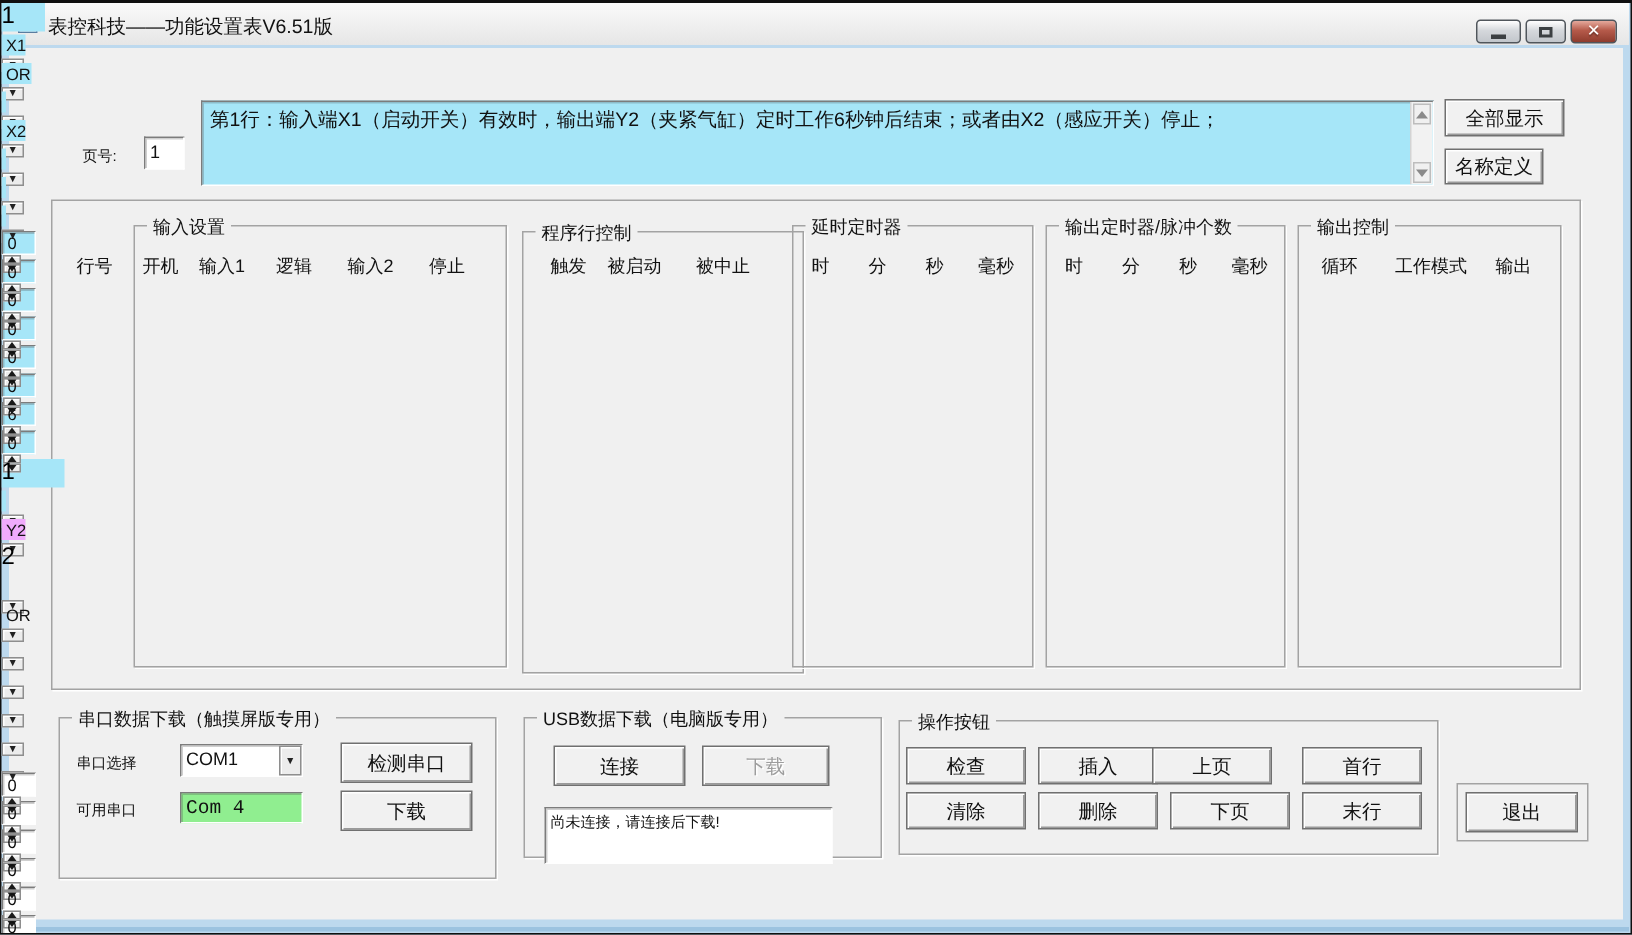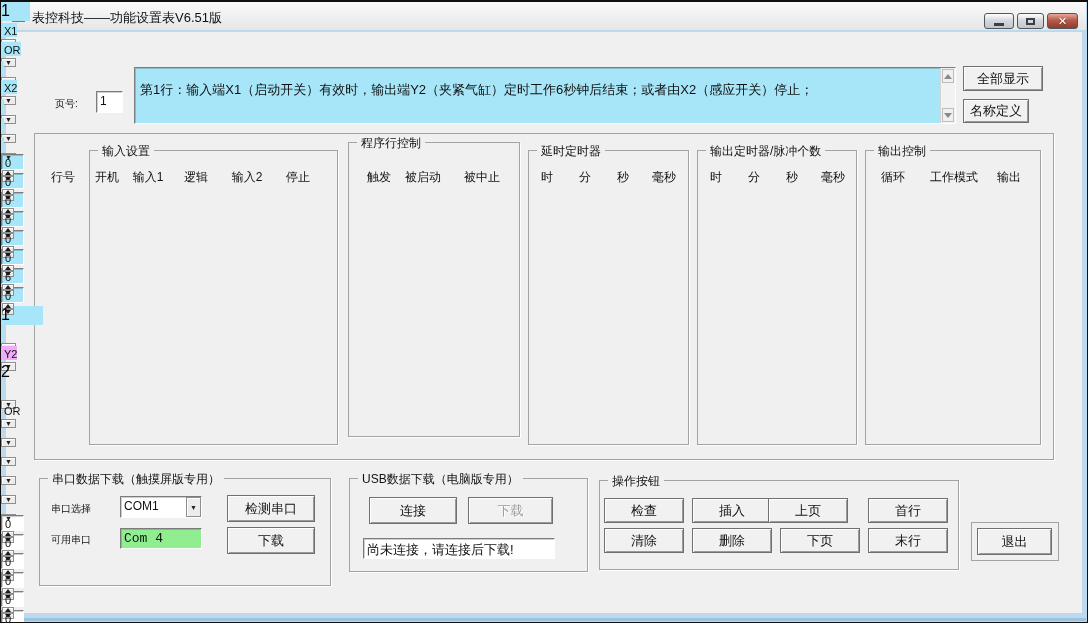--- a/index.html
+++ b/index.html
@@ -84,21 +84,21 @@
       </div>
   </div>
 
   <div class="client"></div>
   <div class="bottom-edge"></div>
 
 
   <div class="lbl" style="left:54px; top:95px;">页号:</div>
   <div class="field" style="left:95px; top:89px; width:27px; height:22px; font-size:12px;">1</div>
 
-  <div class="field" id="description-box" style="left: 133px; top: 65px; width: 822px; height: 57px; padding: 13px 20px 3px 5px; font-size: 13px; white-space: normal; line-height: 17px; background: rgb(166, 230, 248);">
+  <div class="field" id="description-box" style="left: 133px; top: 65px; width: 822px; height: 57px; padding: 3px 20px 3px 5px; font-size: 13px; white-space: normal; line-height: 17px; background: rgb(166, 230, 248);">
     <span>第1行：输入端X1（启动开关）有效时，输出端Y2（夹紧气缸）定时工作6秒钟后结束；或者由X2（感应开关）停止；</span>
     <div class="sb">
       <div class="sb-btn sb-up">
           <div class="sb-tri-up"></div>
         </div>
       <div class="sb-btn sb-dn">
           <div class="sb-tri-dn"></div>
         </div>
     </div>
   </div>
@@ -106,21 +106,21 @@
   <div class="btn" style="left:962px; top:64px; width:80px; height:25px;">全部显示</div>
   <div class="btn" style="left:962px; top:97px; width:66px; height:24px;">名称定义</div>
 
   <div class="group" style="left:33px; top:131px; width:1020px; height:327px;"></div>
 
   <div class="hdr" style="left:62px; top:167px;">行号</div>
 
   <div class="group" style="left:88px; top:148px; width:249px; height:295px;">
     <div class="legend">输入设置</div>
   </div>
-  <div class="group" style="left:347px; top:140px; width:172px; height:295px;">
+  <div class="group" style="left:347px; top:152px; width:188px; height:295px;">
     <div class="legend">程序行控制</div>
   </div>
   <div class="group" style="left:696px; top:148px; width:160px; height:295px;">
     <div class="legend">输出定时器/脉冲个数</div>
   </div>
   <div class="group" style="left:527px; top:148px; width:161px; height:295px;">
     <div class="legend">延时定时器</div>
   </div>
   <div class="group" style="left:864px; top:148px; width:176px; height:295px;">
     <div class="legend">输出控制</div>
@@ -335,21 +335,21 @@
   <div class="btn" style="left:226px; top:493px; width:88px; height:27px;">检测串口</div>
   <div class="lbl" style="left:50px; top:531px;">可用串口</div>
   <div class="field" id="available-port-field" style="left: 119px; top: 526px; width: 82px; height: 21px; font-size: 13px; font-family: &quot;Liberation Mono&quot;, &quot;DejaVu Sans Mono&quot;, monospace; background: rgb(144, 238, 144);">Com 4</div>
   <div class="btn" style="left:226px; top:525px; width:88px; height:27px;">下载</div>
 
   <div class="group" style="left:348px; top:476px; width:239px; height:94px;">
     <div class="legend">USB数据下载（电脑版专用）</div>
   </div>
   <div class="btn" style="left:368px; top:495px; width:88px; height:27px;">连接</div>
   <div class="btn disabled" style="left:467px; top:495px; width:85px; height:27px;">下载</div>
-  <div class="field" style="left:362px; top:536px; width:192px; height:21px; font-size:13px;">尚未连接，请连接后下载!</div>
+  <div class="field" style="left:362px; top:536px; width:192px; height:38px; font-size:10px;">尚未连接，请连接后下载!</div>
 
   <div class="group" style="left:598px; top:478px; width:360px; height:90px;">
     <div class="legend">操作按钮</div>
   </div>
   <div class="btn" style="left:603px; top:496px; width:80px; height:25px;">检查</div>
   <div class="btn" style="left:691px; top:496px; width:80px; height:25px;">插入</div>
   <div class="btn" style="left:767px; top:496px; width:80px; height:25px;">上页</div>
   <div class="btn" style="left:867px; top:496px; width:80px; height:25px;">首行</div>
   <div class="btn" style="left:603px; top:526px; width:80px; height:25px;">清除</div>
   <div class="btn" style="left:691px; top:526px; width:80px; height:25px;">删除</div>

